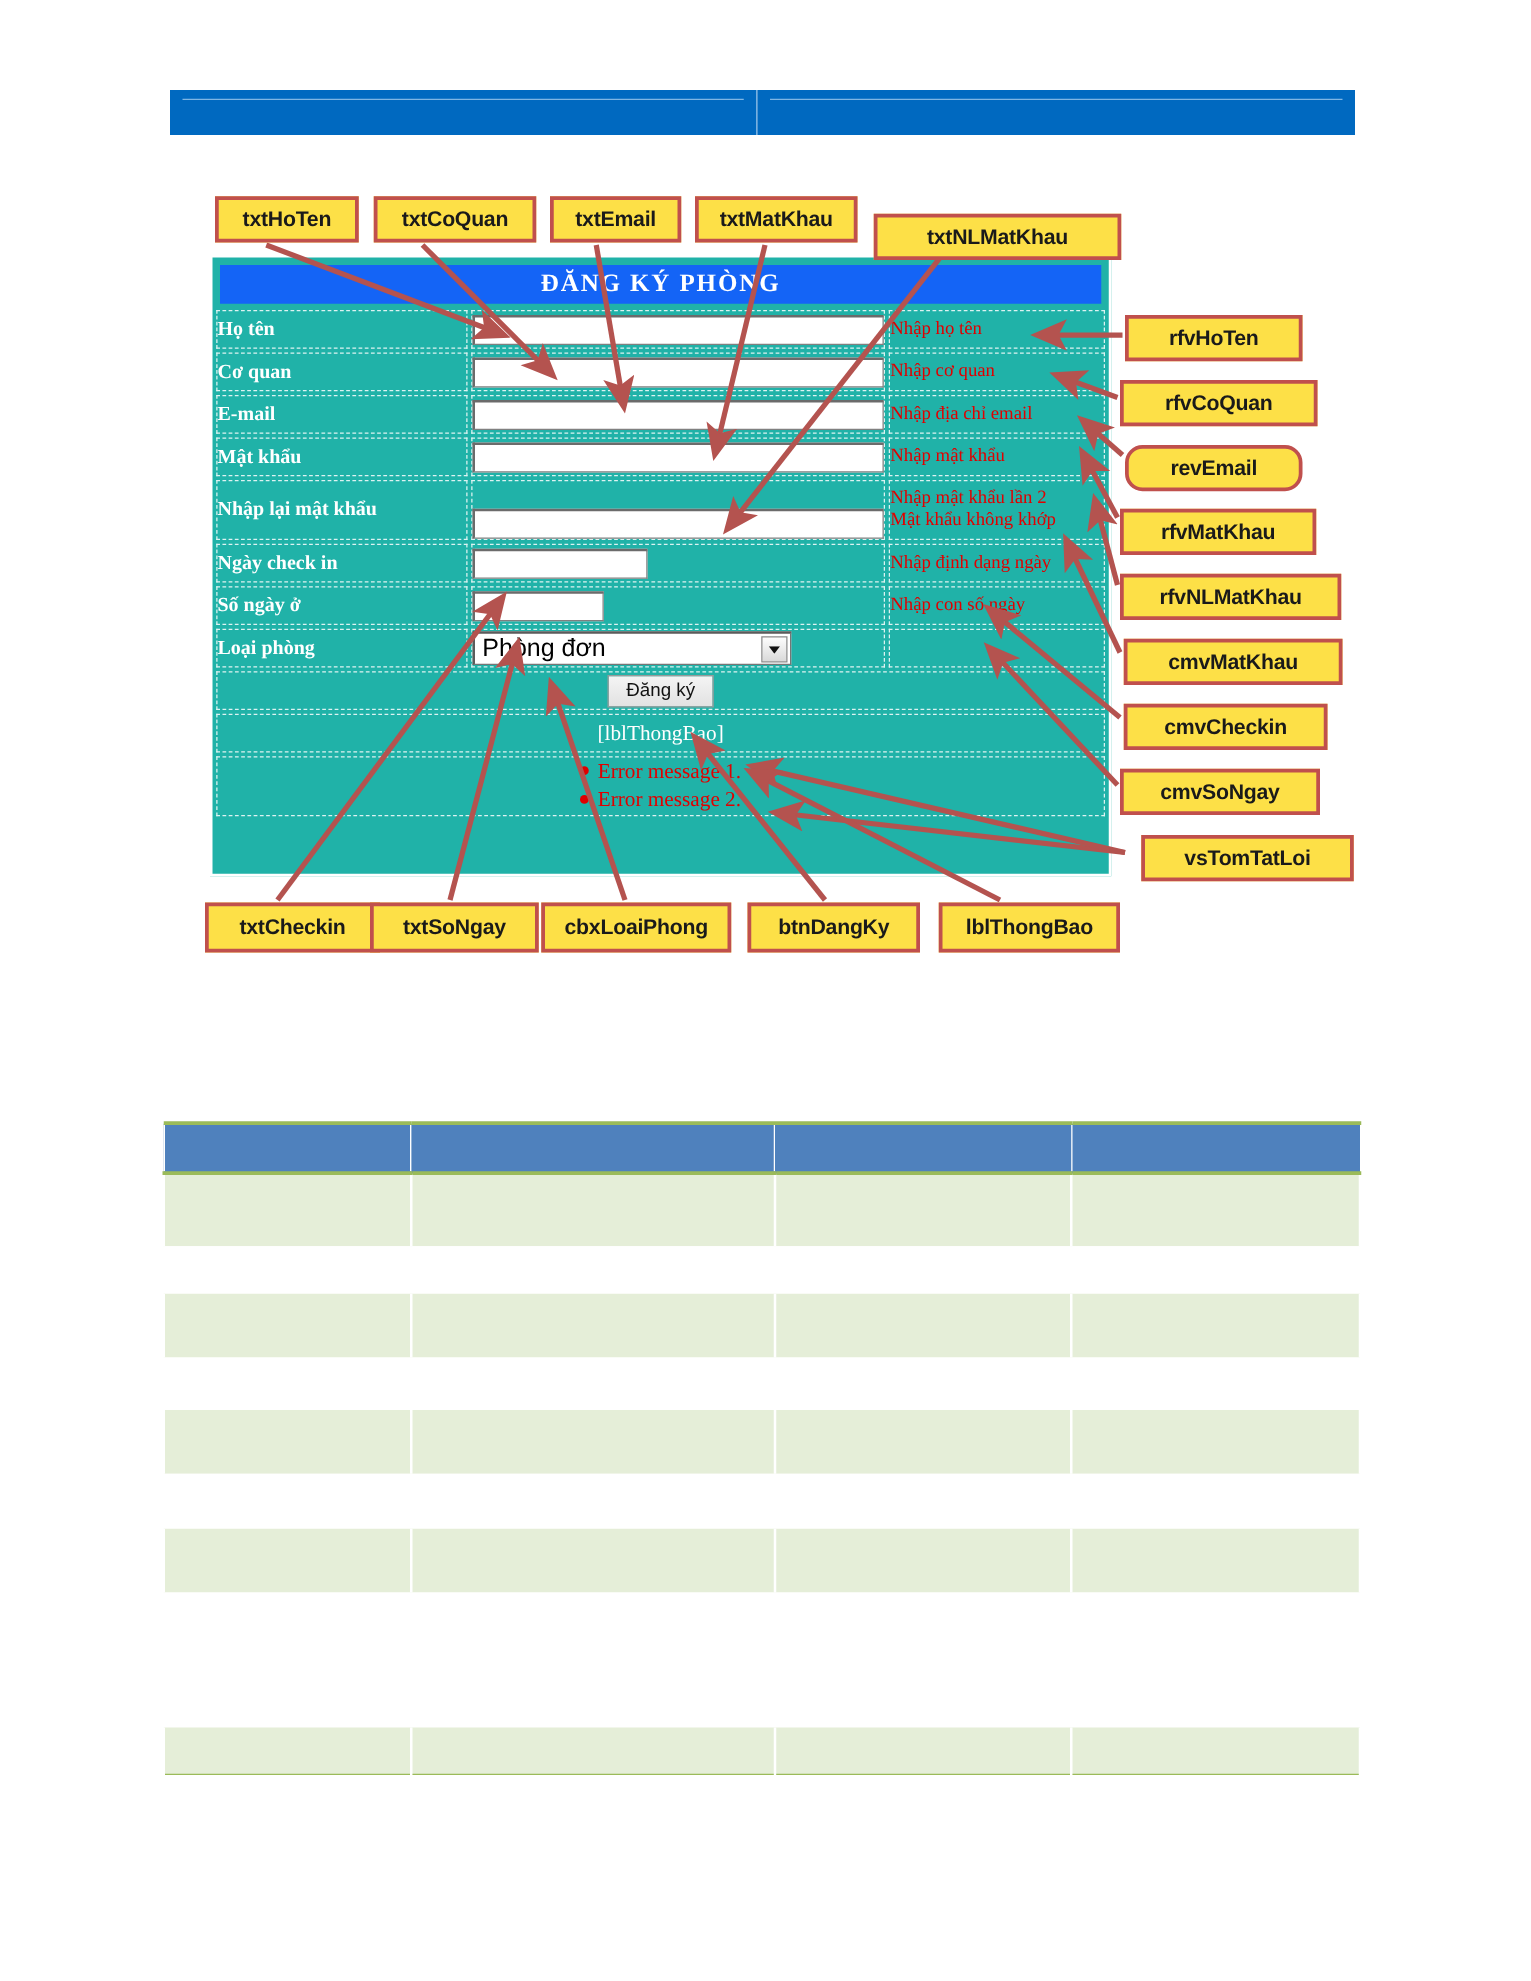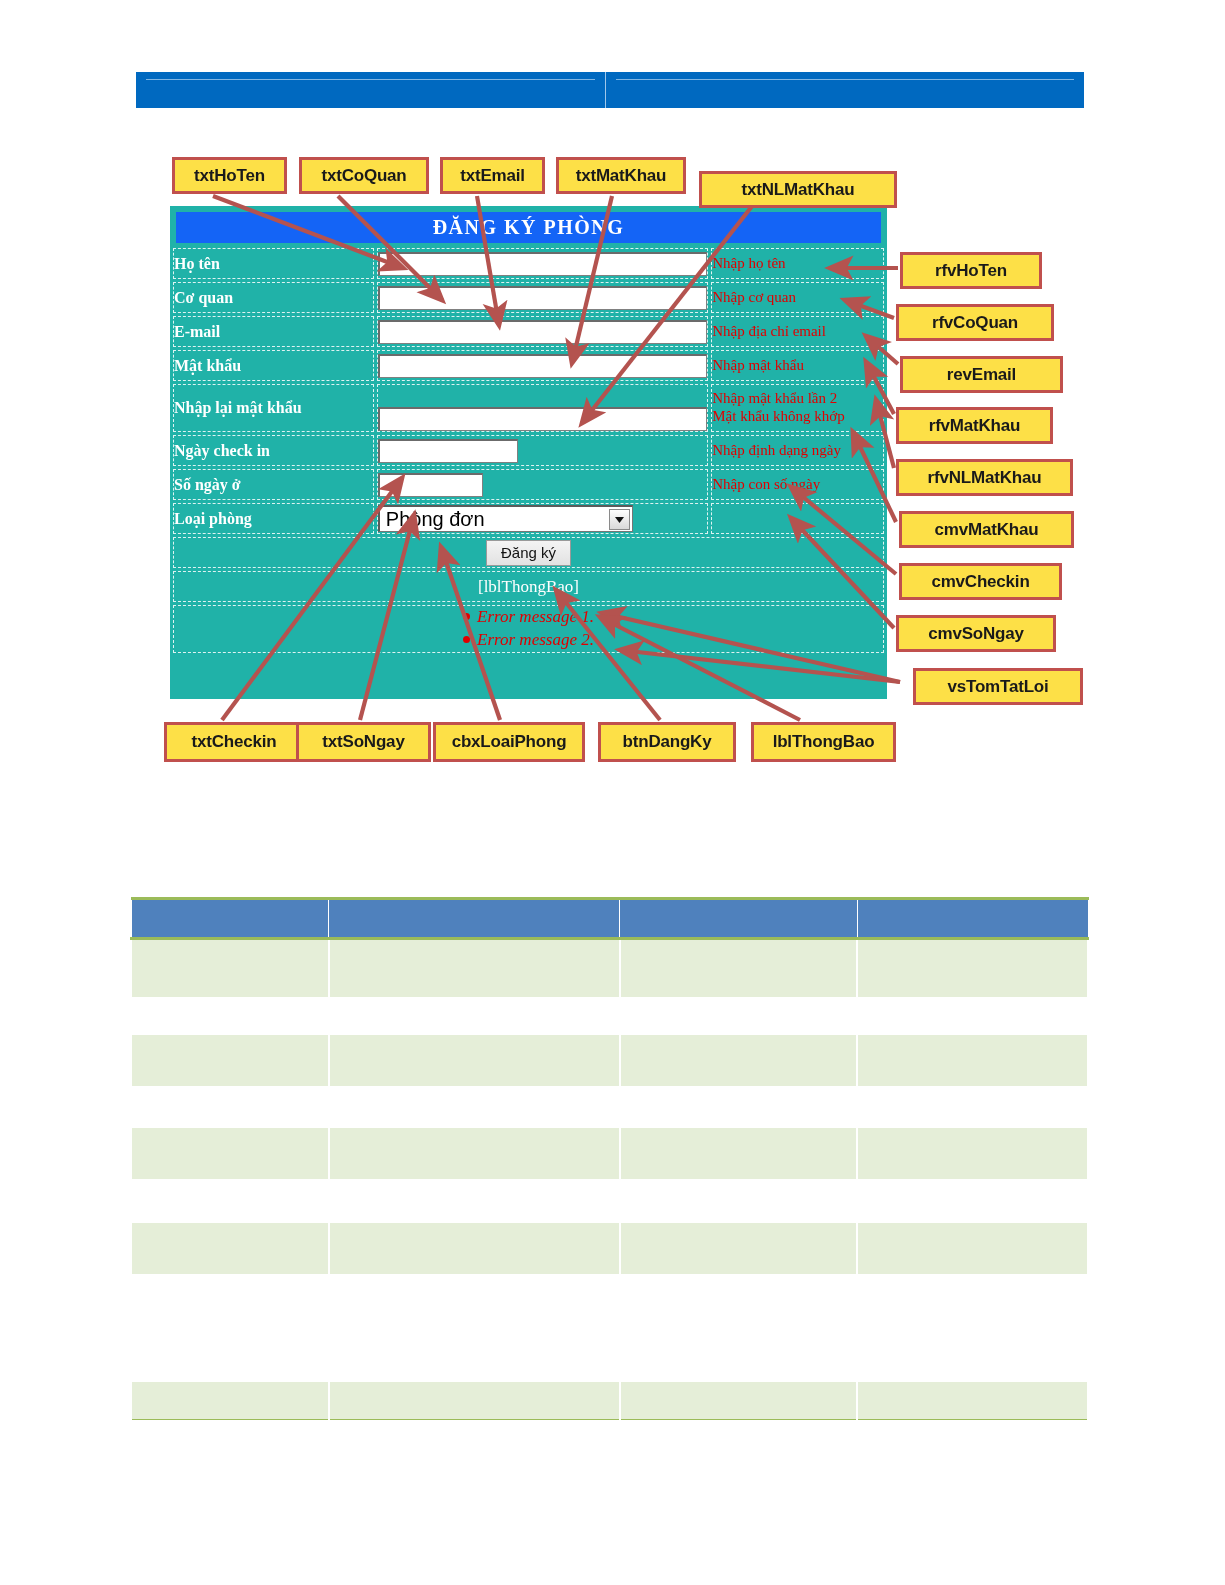--- a/index.html
+++ b/index.html
@@ -110,21 +110,21 @@
     padding:3px 14px 4px 14px;
     font-family:"Liberation Sans", sans-serif;
     font-size:15px; color:#111;
   }
   td.lblrow{ text-align:center; height:30px; }
   .lbl-thongbao{
     color:#ffffff; font-family:"Liberation Serif", serif; font-size:17px;
   }
   td.vsrow{ height:82px; padding:6px 0 0 0; }
   ul.errlist{
-    list-style:none; margin:0; padding:0; text-align:center;font-style:italic;
+    list-style:none; margin:0; padding:0; text-align:center;
   }
   ul.errlist li{
     color:#e00000; font-family:"Liberation Serif", serif; font-size:17px;
     line-height:1.35; position:relative; display:block;
   }
   ul.errlist li .bullet{
     display:inline-block; width:7px; height:7px; border-radius:50%;
     background:#e00000; margin-right:7px; vertical-align:2px;
   }
 
@@ -184,21 +184,21 @@
   <div class="callout" style="left:699px; top:171px; width:198px; height:37px;">
     <span>txtNLMatKhau</span>
   </div>
 
   <div class="callout" style="left:900px; top:252px; width:142px; height:37px;">
     <span>rfvHoTen</span>
   </div>
   <div class="callout" style="left:896px; top:304px; width:158px; height:37px;">
     <span>rfvCoQuan</span>
   </div>
-  <div class="callout" style="left:900px; top:356px; width:163px; height:37px;">
+  <div class="callout" style="left:900px; top:356px; width:142px; height:37px;border-radius:14px;">
     <span>revEmail</span>
   </div>
   <div class="callout" style="left:896px; top:407px; width:157px; height:37px;">
     <span>rfvMatKhau</span>
   </div>
   <div class="callout" style="left:896px; top:459px; width:177px; height:37px;">
     <span>rfvNLMatKhau</span>
   </div>
   <div class="callout" style="left:899px; top:511px; width:175px; height:37px;">
     <span>cmvMatKhau</span>

